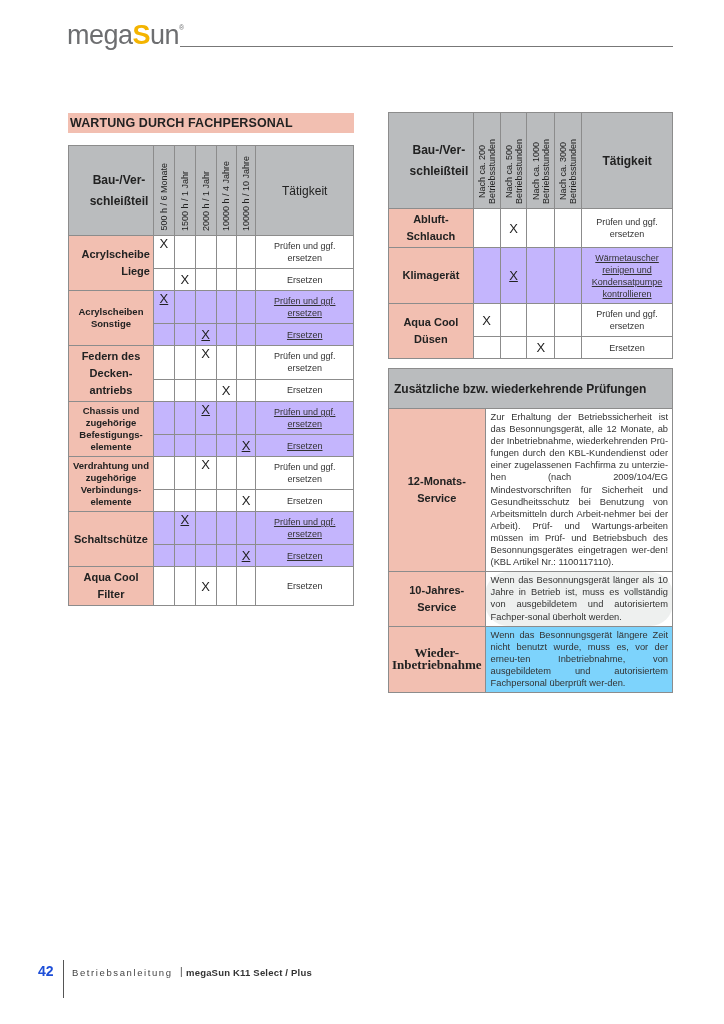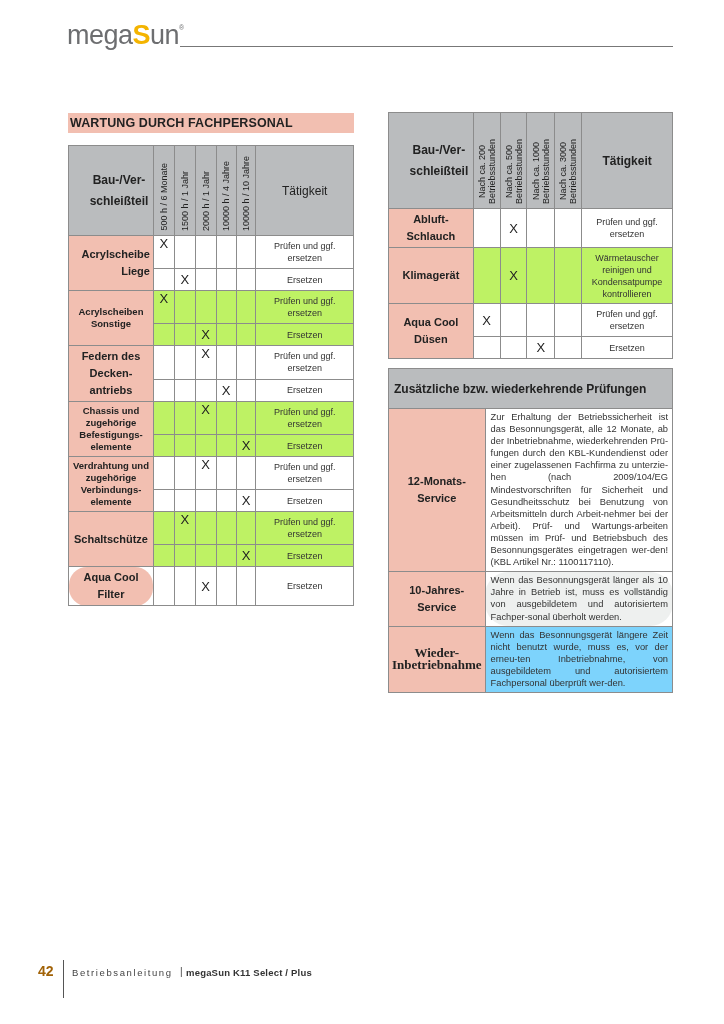--- a/index.html
+++ b/index.html
@@ -15,33 +15,33 @@
   td, th { border: 1px solid #8c8c8c; }
   th { background: #babcbe; font-weight: normal; }
   .vhead { height: 90px; vertical-align: bottom; padding: 0; }
   .vtext { writing-mode: vertical-rl; transform: rotate(180deg); font-size: 9px; color: #222; white-space: nowrap; margin: 0 auto 4px auto; display: block; line-height: 10px; }
   .part-head { font-weight: bold; font-size: 12px; line-height: 21px; text-align: center; padding-left: 16px; }
   .act-head { font-size: 12px; text-align: center; }
   .part { background: #f2bfb1; font-weight: bold; font-size: 11px; text-align: center; line-height: 17px; }
   .part.small { font-size: 9.5px; line-height: 12px; }
   .x { font-size: 13px; text-align: center; padding-left: 0; color: #222; }
   .act { font-size: 9px; text-align: center; line-height: 12px; color: #333; }
-  tr.grey td:not(.part) { background: #bef264; }
+  tr.grey td:not(.part) { background: #c4b5fd; text-decoration: underline; }
   tr.white td:not(.part) { background: #ffffff; }
 
   #t1 { left: 68px; top: 145px; width: 286px; }
   #t2 { left: 388px; top: 112px; width: 285px; }
 
   #t3 { left: 388px; top: 368px; width: 285px; }
   #t3 .ttl { background: #babcbe; font-weight: bold; font-size: 12px; text-align: left; padding: 6px 5px; height: 40px; }
   #t3 .part { font-size: 11px; }
   #t3 .part.small { font-size: 13px; font-family: Liberation Serif, serif; }
   #t3 .txt { font-size: 9.3px; line-height: 12.1px; text-align: justify; padding: 2px 4px 3px 5px; color: #333; hyphens: manual; }
 
-  .footer-num { position: absolute; left: 38px; top: 963px; font-size: 14px; font-weight: bold; color: #a16207; }
+  .footer-num { position: absolute; left: 38px; top: 963px; font-size: 14px; font-weight: bold; color: #1d4ed8; }
   .footer-line { position: absolute; left: 63px; top: 960px; width: 1px; height: 38px; background: #555; }
   .footer-text { position: absolute; left: 72px; top: 967px; font-size: 9.5px; color: #444; letter-spacing: 1.6px; }
   .footer-bold { position: absolute; left: 186px; top: 967px; font-size: 9.5px; font-weight: bold; color: #333; letter-spacing: 0.2px; }
   .footer-sep { position: absolute; left: 180px; top: 966px; font-size: 10px; color: #444; }
 </style>
 </head>
 <body>
 
 <div class="logo"><span>mega</span><span class="s">S</span><span>un</span><span class="reg">®</span></div>
 <div class="header-rule"></div>
@@ -176,21 +176,21 @@
       </tr>
       <tr class="grey">
         <td class="x"></td>
         <td class="x"></td>
         <td class="x"></td>
         <td class="x"></td>
         <td class="x">X</td>
         <td class="act" style="height: 22px; padding: 0px 4px;">Ersetzen</td>
       </tr>
       <tr class="white">
-        <td class="part" rowspan="1" style="padding: 2px 3px; border-radius: 18px;">Aqua Cool Filter</td>
+        <td class="part" rowspan="1" style="padding: 2px 3px;">Aqua Cool Filter</td>
         <td class="x"></td>
         <td class="x"></td>
         <td class="x">X</td>
         <td class="x"></td>
         <td class="x"></td>
         <td class="act" style="height: 22px; padding: 0px 4px;">Ersetzen</td>
       </tr>
     </tbody>
 </table>
 

